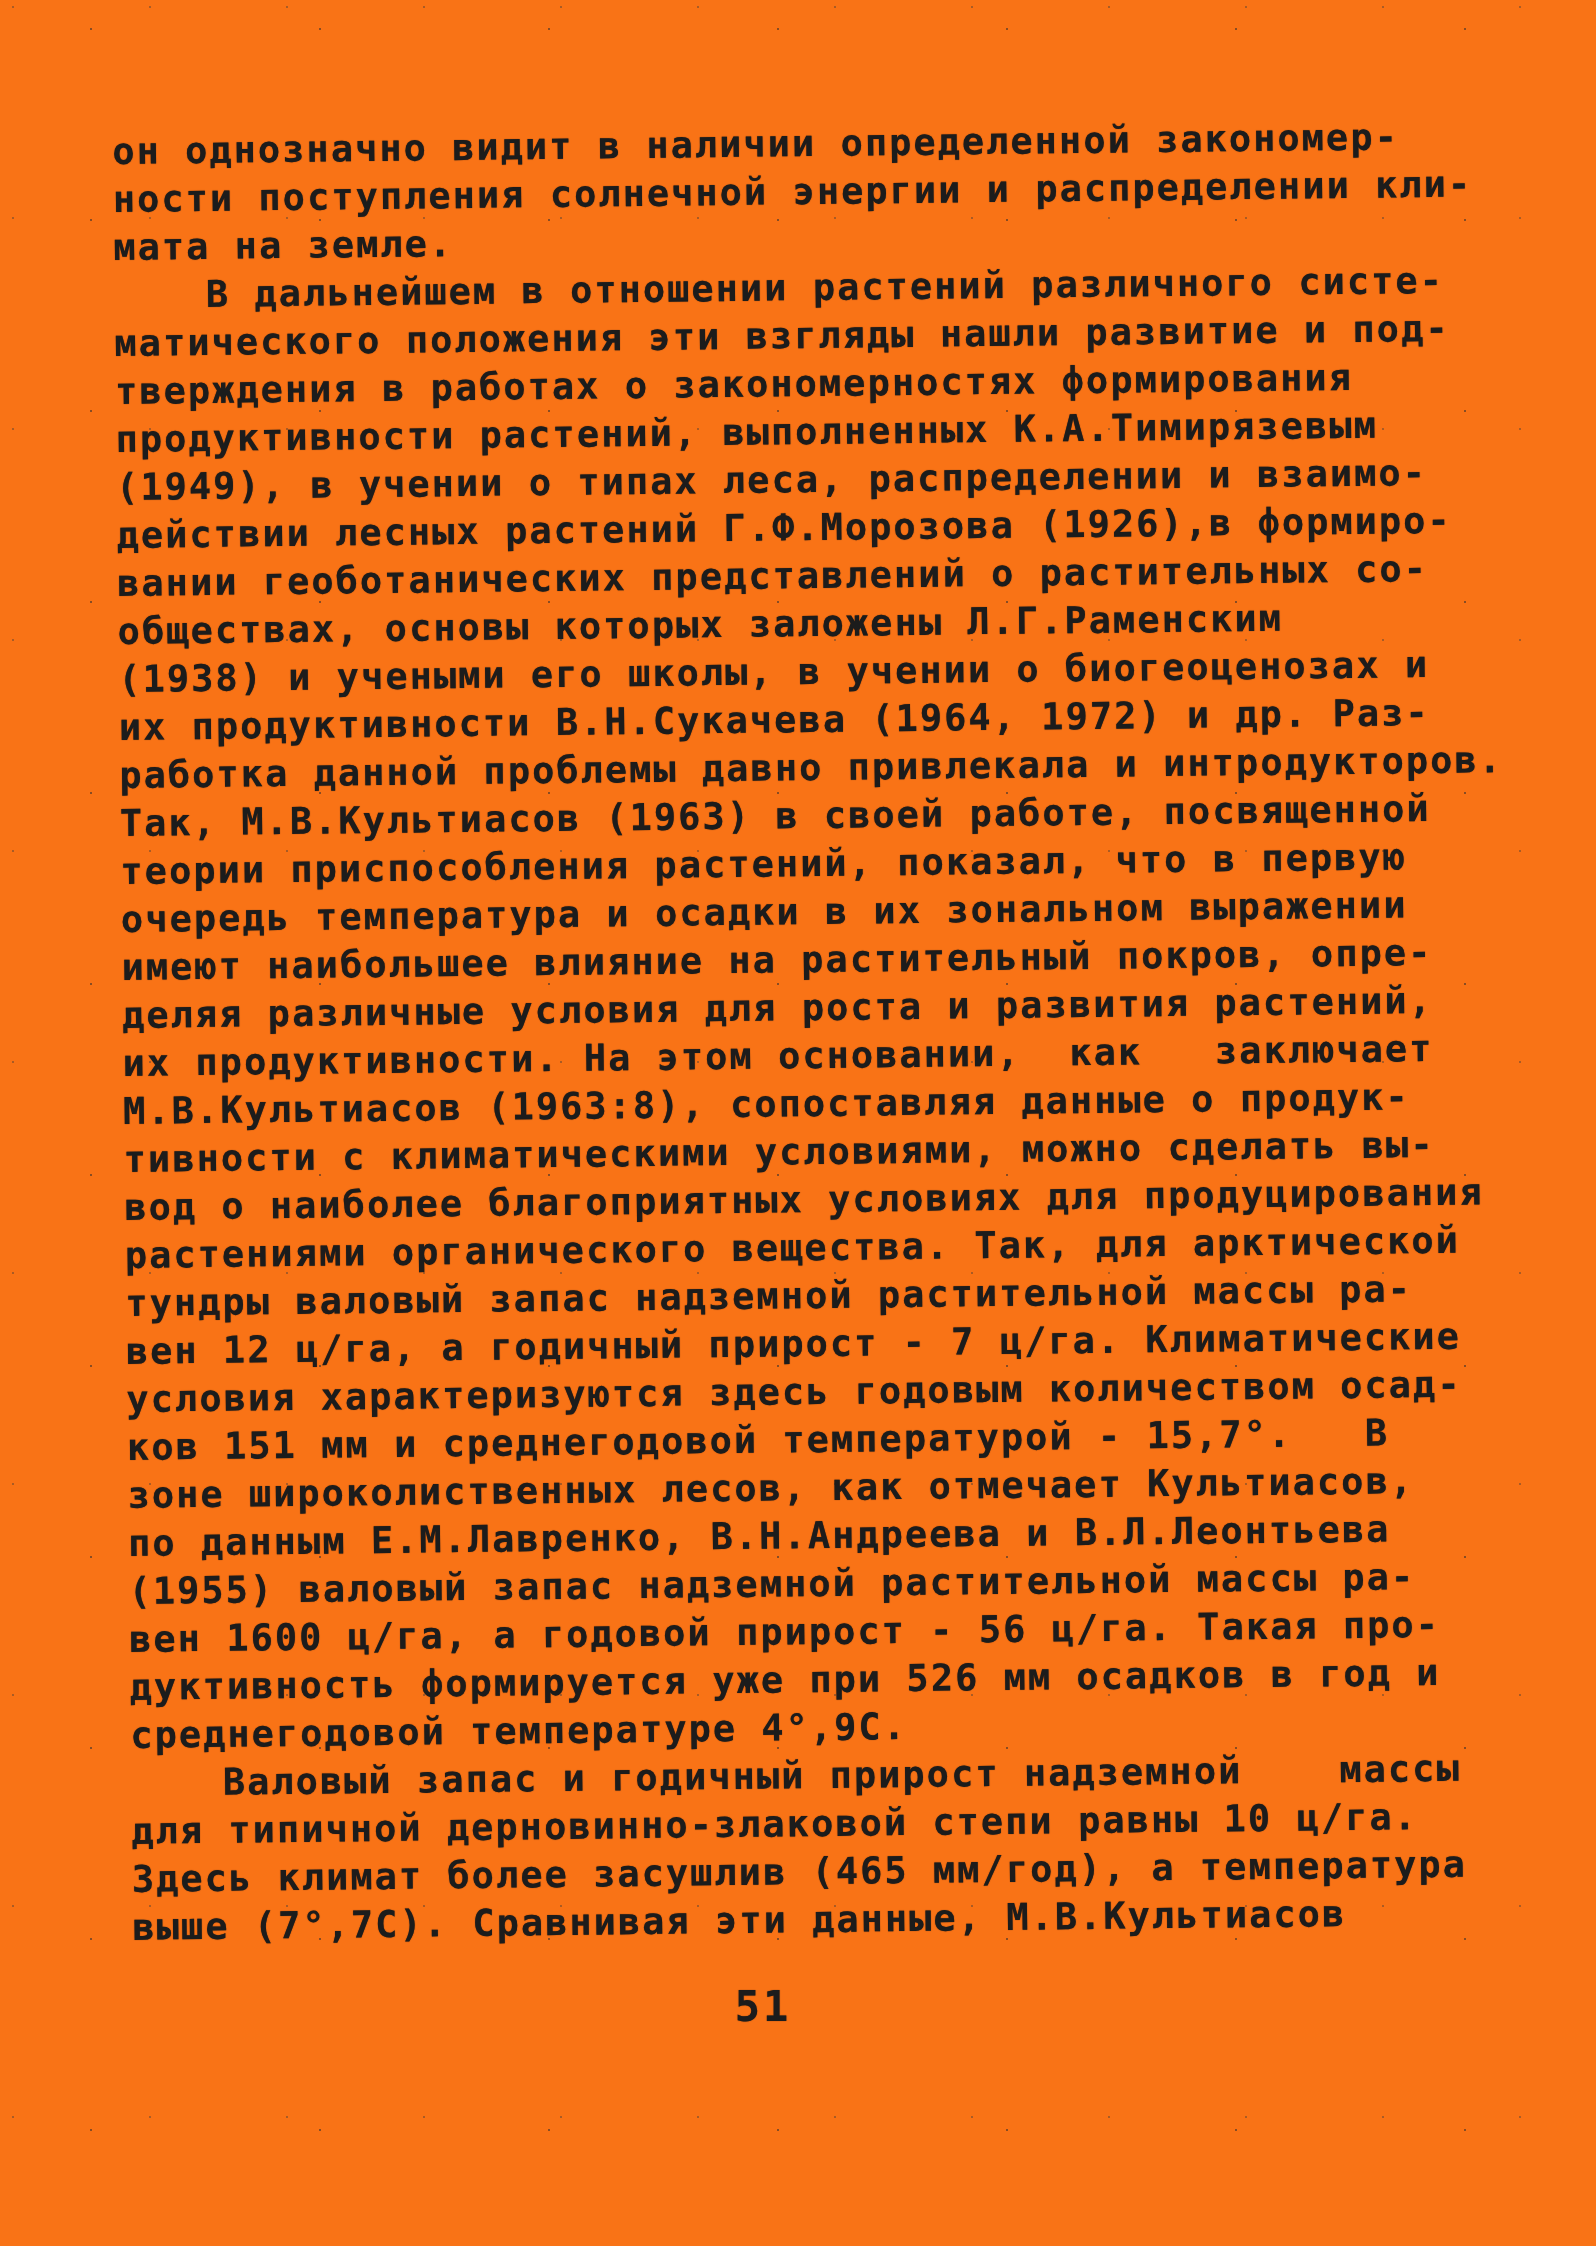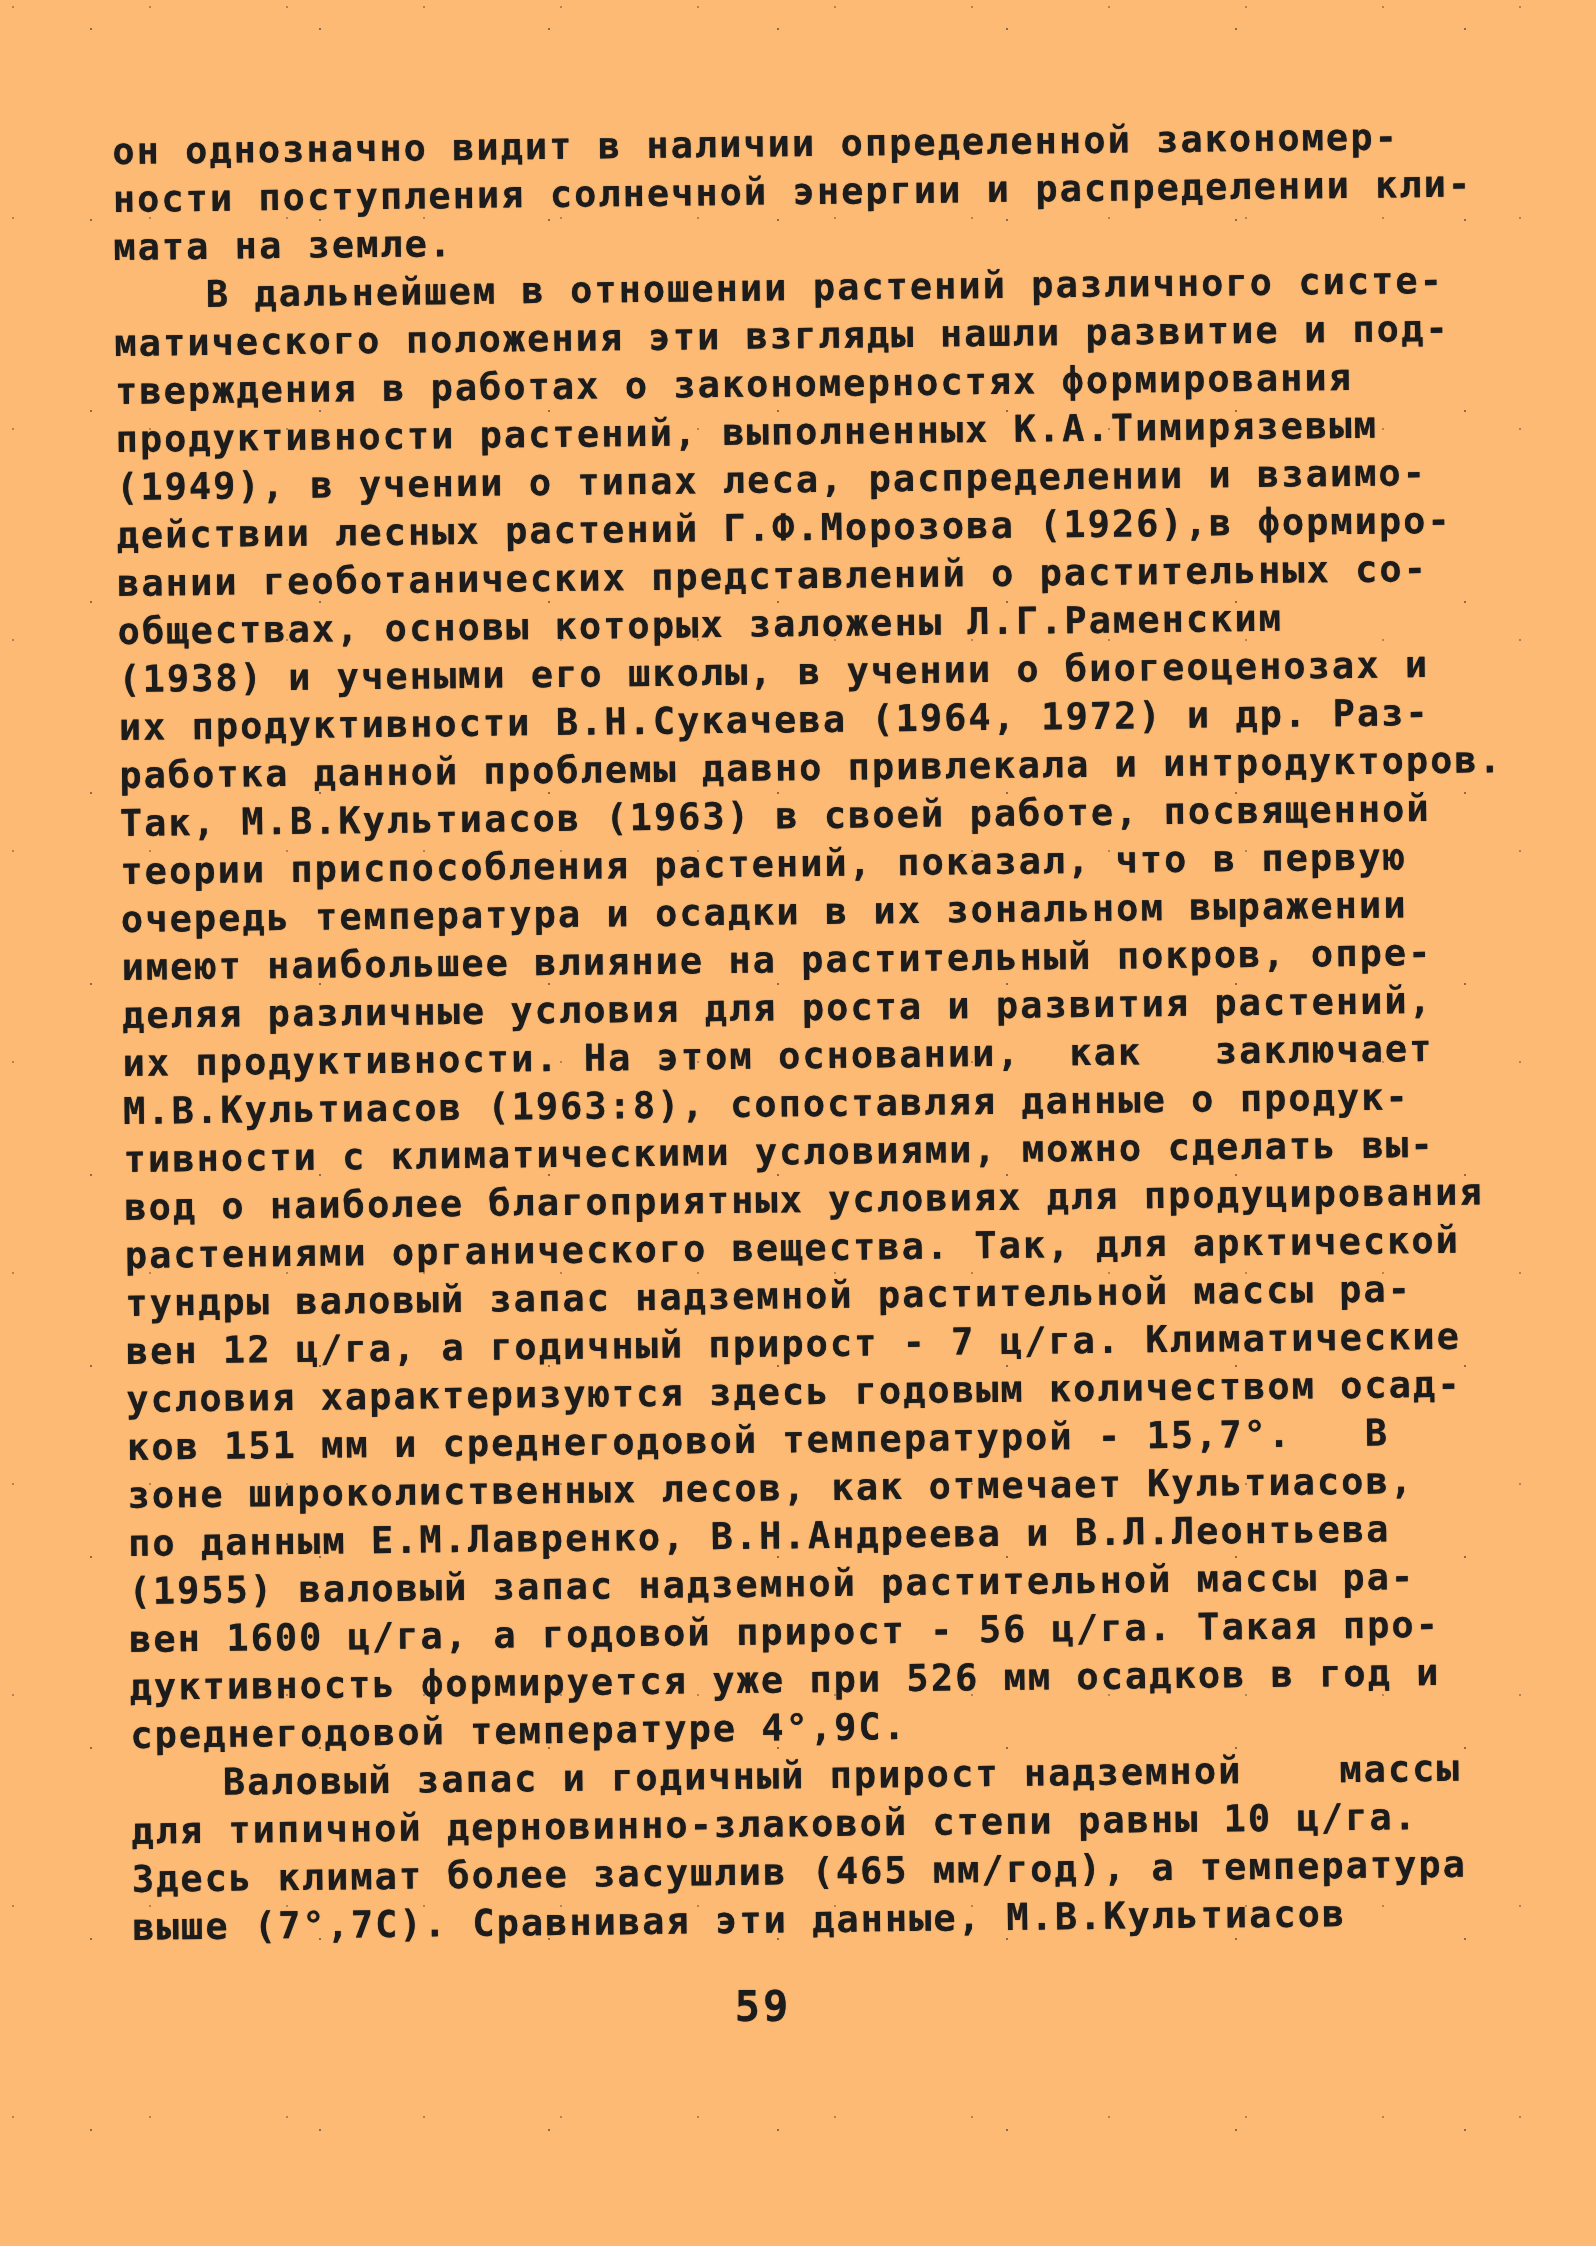--- a/index.html
+++ b/index.html
@@ -9,21 +9,21 @@
   body {
     width: 1596px;
     height: 2246px;
     background: #d8d8d4;
     font-family: "DejaVu Sans Mono", "Liberation Mono", monospace;
   }
   .page {
     position: relative;
     width: 1596px;
     height: 2246px;
-    background: #fdba74;
+    background: #f97316;
     overflow: hidden;
   }
   
   .noise {
     position: absolute;
     inset: 0;
     pointer-events: none;
     opacity: 0.55;
     background-image:
       radial-gradient(circle 1.4px at 13px 7px,  #3a3a3a 50%, transparent 52%),
@@ -115,14 +115,14 @@
       <div class="line">по данным Е.М.Лавренко, В.Н.Андреева и В.Л.Леонтьева</div>
       <div class="line">(1955) валовый запас надземной растительной массы ра-</div>
       <div class="line">вен 1600 ц/га, а годовой прирост - 56 ц/га. Такая про-</div>
       <div class="line">дуктивность формируется уже при 526 мм осадков в год и</div>
       <div class="line">среднегодовой температуре 4°,9С.</div>
       <div class="line indent">Валовый запас и годичный прирост надземной    массы</div>
       <div class="line">для типичной дерновинно-злаковой степи равны 10 ц/га.</div>
       <div class="line">Здесь климат более засушлив (465 мм/год), а температура</div>
       <div class="line">выше (7°,7С). Сравнивая эти данные, М.В.Культиасов</div>
     </div>
-  <div class="page-number">59</div>
+  <div class="page-number">51</div>
 </div>
 
 </body></html>

